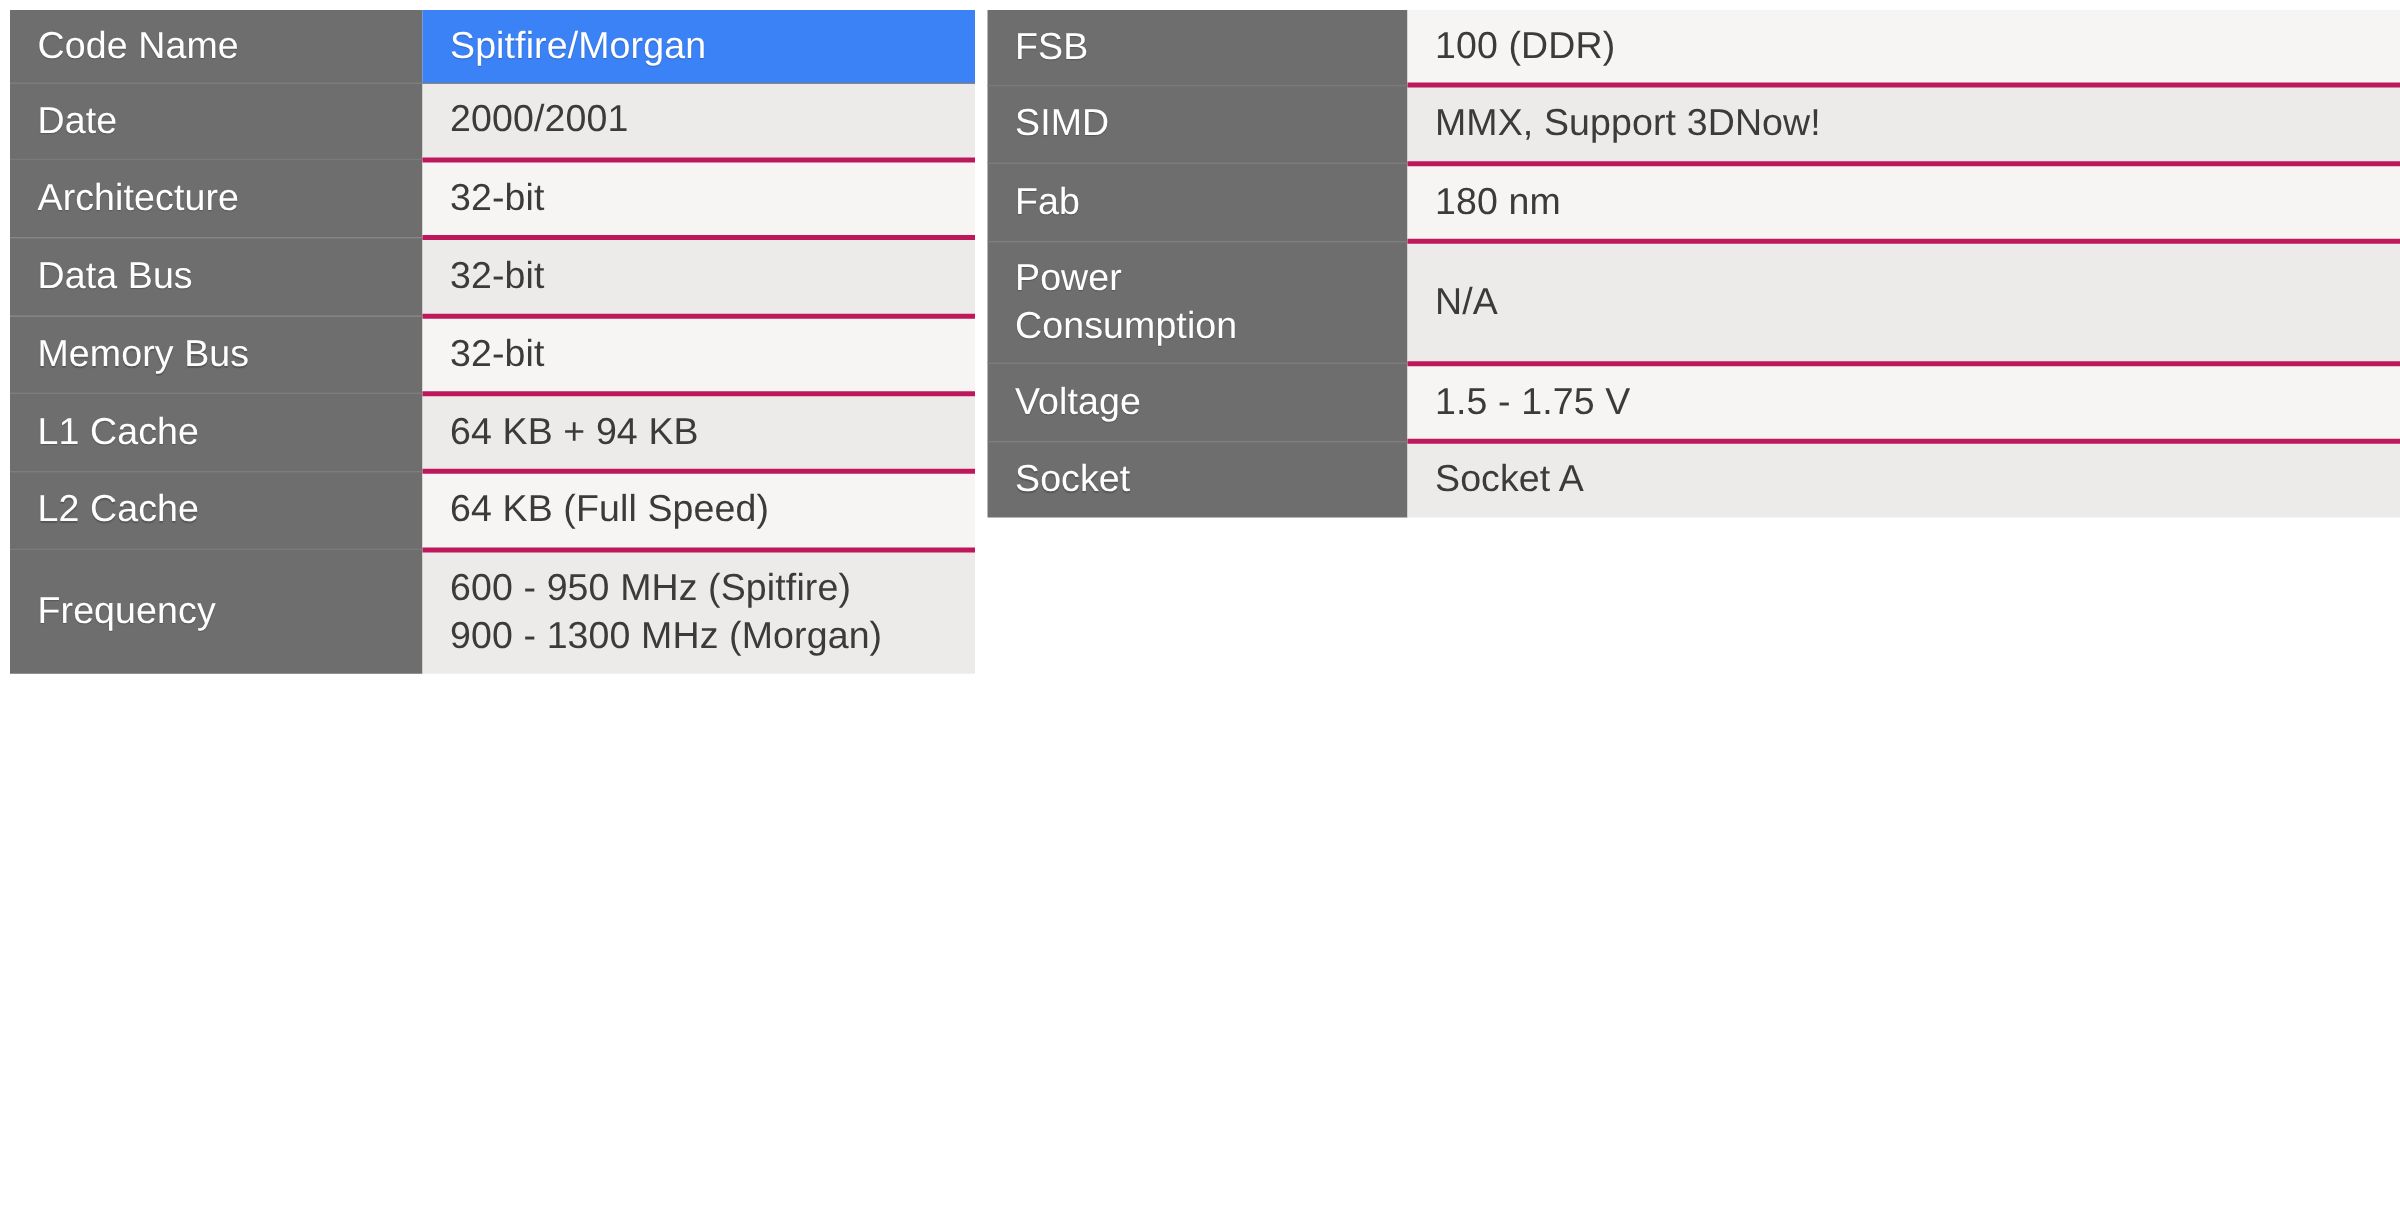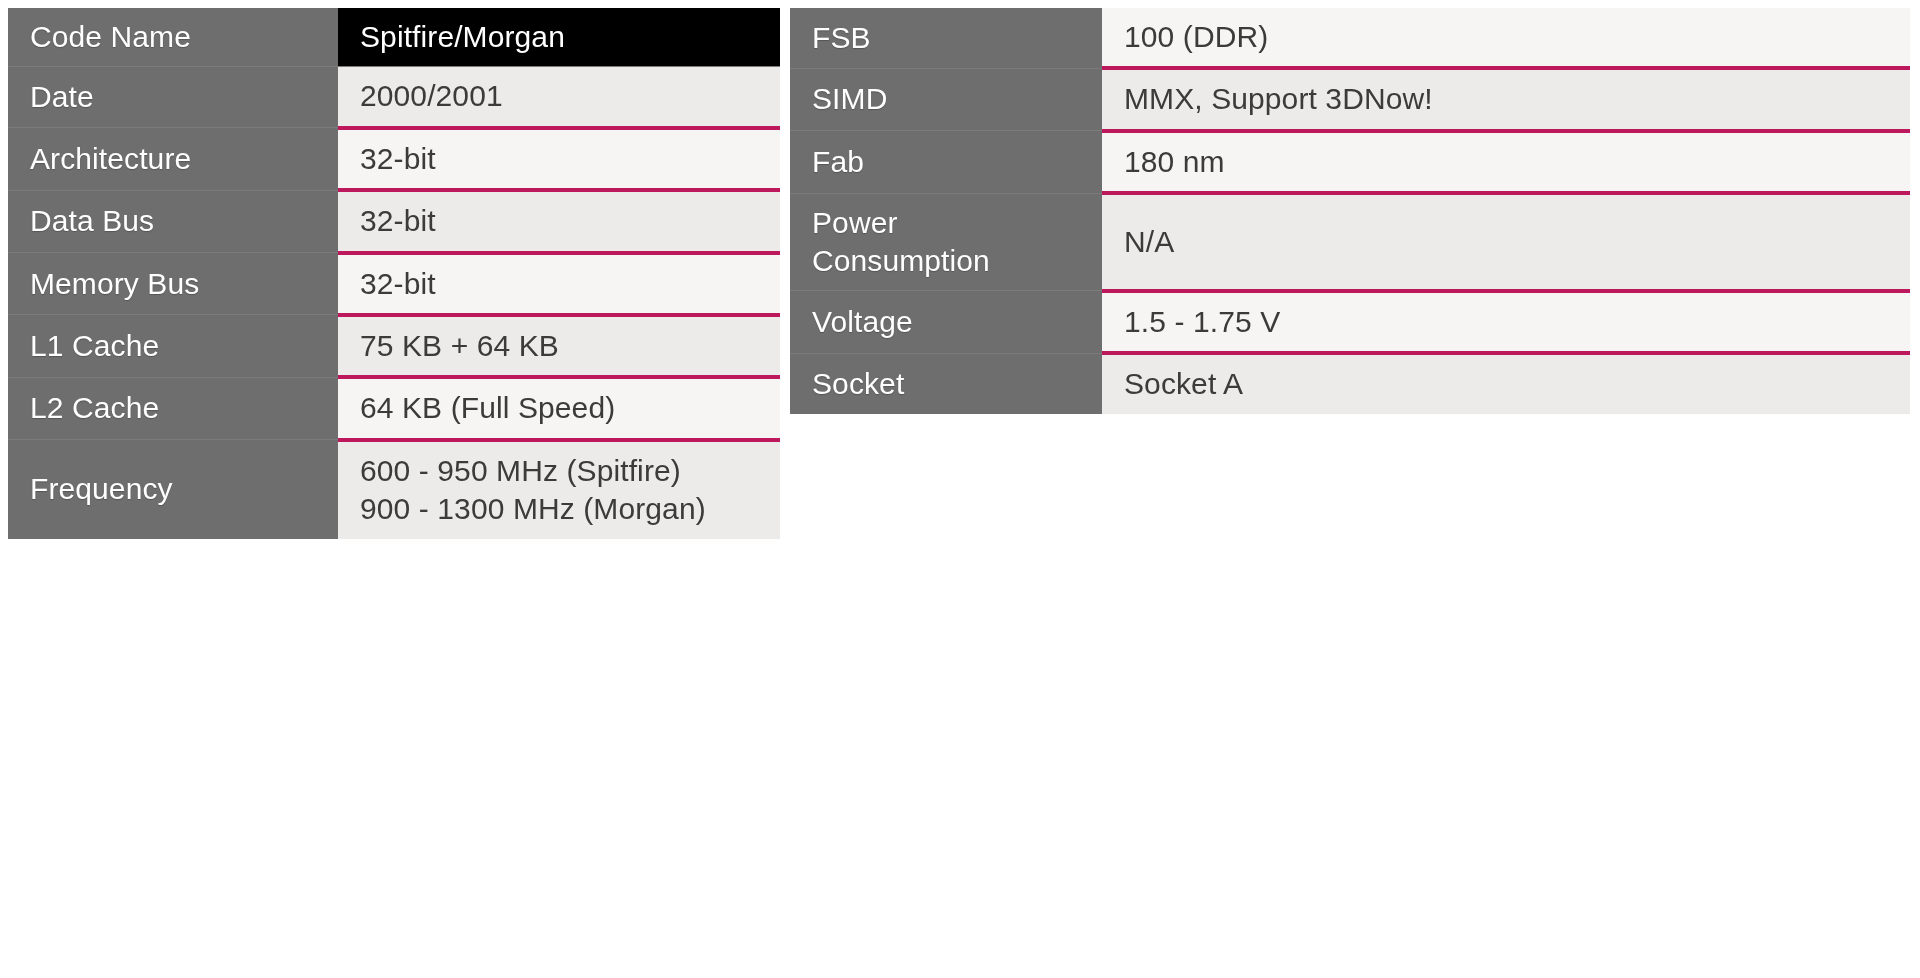--- a/index.html
+++ b/index.html
@@ -46,30 +46,30 @@
     color: #3b3b3b;
     border-bottom: 4px solid #be185d;
     white-space: pre-line;
   }
   
   .spec-table tr:nth-child(odd)  td.v { background: #f6f5f3; }
   .spec-table tr:nth-child(even) td.v { background: #ecebe9; }
 
   
   .spec-table tr.full-dark td.v {
-    background: #000000;
+    background: #3b82f6;
     color: #ffffff;
     text-shadow: 0 1px 1px rgba(0,0,0,0.22);
     border-bottom: 1px solid #7b7b7b;
   }
 
   
   #table-left  td.k { width: 330px; }
   #table-left  td.v { width: 442px; }
-  #table-right td.k { width: 312px; }
+  #table-right td.k { width: 336px; }
   #table-right td.v { width: 808px; }
 
   .spec-table tr:last-child td { border-bottom: none; }
 
   
   td.k.wrap, td.v.wrap { white-space: pre-line; }
 
   
   #table-left::after, #table-right::after {
     content: "";
@@ -98,21 +98,21 @@
         <tr>
           <td class="k">Data Bus</td>
           <td class="v">32-bit</td>
         </tr>
         <tr>
           <td class="k">Memory Bus</td>
           <td class="v">32-bit</td>
         </tr>
         <tr>
           <td class="k">L1 Cache</td>
-          <td class="v">75 KB + 64 KB</td>
+          <td class="v">64 KB + 94 KB</td>
         </tr>
         <tr>
           <td class="k">L2 Cache</td>
           <td class="v">64 KB (Full Speed)</td>
         </tr>
         <tr>
           <td class="k">Frequency</td>
           <td class="v wrap">600 - 950 MHz (Spitfire)
 900 - 1300 MHz (Morgan)</td>
         </tr>

